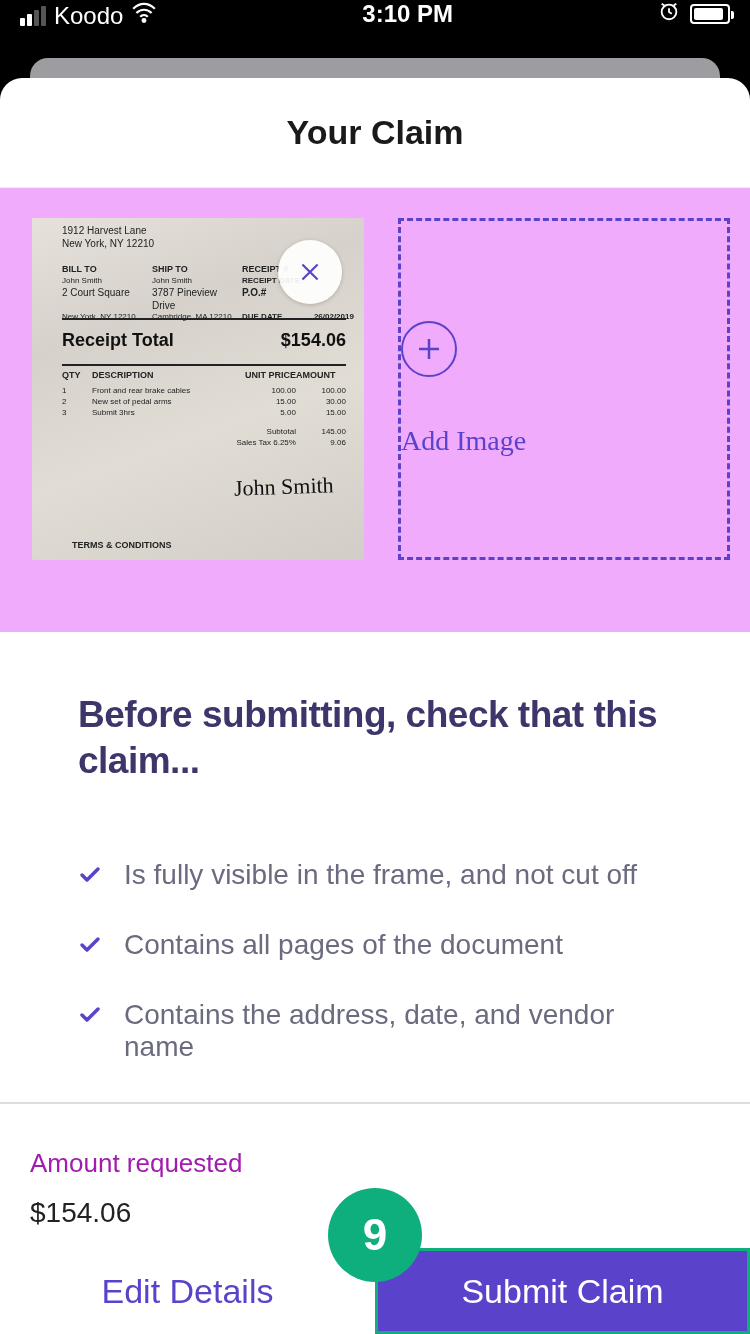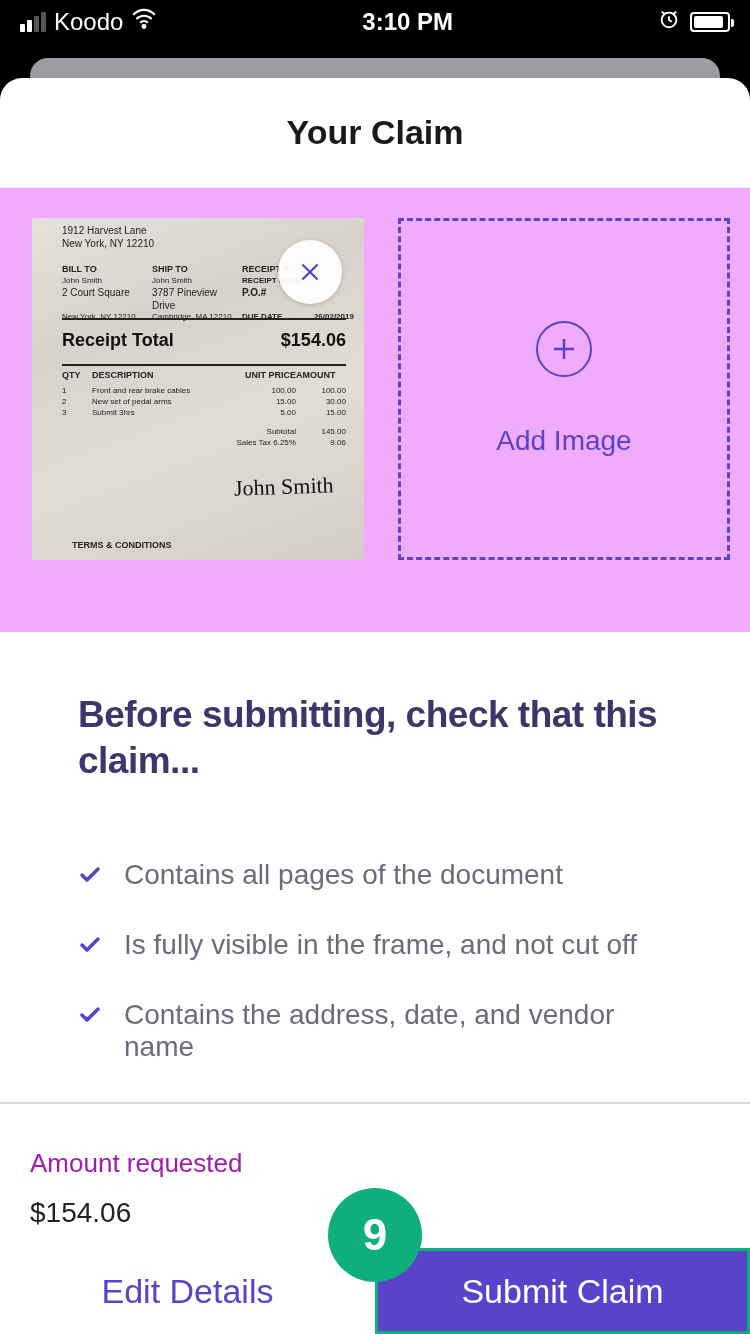--- a/index.html
+++ b/index.html
@@ -1,20 +1,20 @@
 <!DOCTYPE html>
 <html><head>
 <meta charset="utf-8">
 <style>
   * { box-sizing: border-box; margin: 0; padding: 0; }
   html, body { width: 750px; height: 1334px; font-family: -apple-system, Helvetica, Arial, sans-serif; background:#f2f2f5; overflow:hidden; }
   .screen { width:750px; height:1334px; position:relative; background:#000; }
 
   
-  .status-bar { height:44px; width:100%; background:#000; color:#fff; display:flex; align-items:center; justify-content:space-between; padding:0 20px; font-size:24px; font-weight:500; }
+  .status-bar { height:44px; width:100%; background:#000; color:#fff; display:flex; align-items:flex-start; justify-content:space-between; padding:0 20px; font-size:24px; font-weight:500; }
   .sb-left { display:flex; align-items:center; gap:8px; }
   .sb-right { display:flex; align-items:center; gap:10px; }
   .sb-signal { display:flex; align-items:flex-end; gap:2px; }
   .sb-signal span { width:5px; background:#fff; display:inline-block; border-radius:1px;}
   .sb-signal span:nth-child(1){height:8px;}
   .sb-signal span:nth-child(2){height:12px;}
   .sb-signal span:nth-child(3){height:16px; background:#555;}
   .sb-signal span:nth-child(4){height:20px; background:#555;}
   .sb-wifi svg { width:26px; height:26px; }
   .sb-battery { width:40px; height:20px; border:2px solid #fff; border-radius:4px; position:relative;}
@@ -39,21 +39,21 @@
   .thumb .hr2{position:absolute;top:146px;left:30px;right:18px;border-top:2px solid #222;}
   .thumb .hdr{position:absolute;top:152px;left:30px;right:18px;font-size:9px;font-weight:700;color:#222;display:flex;}
   .thumb .hdr span:nth-child(1){width:30px;} .thumb .hdr span:nth-child(2){flex:1;} .thumb .hdr span:nth-child(3){width:60px;text-align:right;} .thumb .hdr span:nth-child(4){width:50px;text-align:left;}
   .thumb .rows{position:absolute;top:168px;left:30px;right:18px;font-size:8px;color:#222;}
   .thumb .rows div{display:flex;margin-bottom:2px;}
   .thumb .rows div span:nth-child(1){width:30px;} .thumb .rows div span:nth-child(2){flex:1;} .thumb .rows div span:nth-child(3){width:60px;text-align:right;} .thumb .rows div span:nth-child(4){width:50px;text-align:right;}
   .thumb .sig{position:absolute;bottom:60px;right:30px;font-family:"Brush Script MT","Comic Sans MS",cursive;font-size:22px;color:#111;transform:rotate(-2deg);}
   .thumb .terms{position:absolute;bottom:10px;left:40px;font-size:9px;font-weight:700;color:#222;}
   .thumb .del { position:absolute; top:22px; right:22px; width:64px; height:64px; background:rgba(255,255,255,0.92); border-radius:50%; display:flex; align-items:center; justify-content:center; color:#5a42cb; font-size:32px; box-shadow:0 1px 4px rgba(0,0,0,0.2);}
 
-  .add-box { width:340px; height:342px; border:3px dashed #5a42cb; display:flex; flex-direction:column; align-items:center; justify-content:center; gap:48px; }
+  .add-box { width:340px; height:342px; border:3px dashed #5a42cb; display:flex; flex-direction:column; justify-content:center; gap:48px;font-family:Liberation Serif, serif; }
   .add-circle { width:56px; height:56px; border:2.5px solid #5a42cb; border-radius:50%; display:flex; align-items:center; justify-content:center; color:#5a42cb; }
   .add-label { color:#5a42cb; font-size:28px; }
 
   .body-section { padding: 60px 78px 40px 78px; background:#fff;}
   .heading { font-size:37px; line-height:1.25; font-weight:800; color:#3c366b; letter-spacing:-0.5px;}
   .checklist { margin-top:74px; display:flex; flex-direction:column; gap:38px; padding-left:0;}
   .check-item { display:flex; align-items:flex-start; gap:22px; font-size:28px; color:#6b6b80; }
   .check { flex:0 0 24px; margin-top:4px; color:#5a42cb; }
 
   .footer { position:absolute; bottom:0; left:0; right:0; background:#fff; border-top:2px solid #ddd; padding:44px 30px 0 30px; height:232px;}
@@ -204,27 +204,27 @@
       </div>
     </div>
 
     <div class="body-section">
       <div class="heading">Before submitting, check that this claim...</div>
       <div class="checklist">
         <div class="check-item">
           <svg class="check" width="24" height="24" viewBox="0 0 24 24" stroke="#5a42cb" stroke-width="3.5" fill="none" stroke-linecap="round" stroke-linejoin="round">
               <path d="M4 12l5 5L20 6"></path>
             </svg>
+          <span>Is fully visible in the frame, and not cut off</span>
+        </div>
+        <div class="check-item">
+          <svg class="check" width="24" height="24" viewBox="0 0 24 24" stroke="#5a42cb" stroke-width="3.5" fill="none" stroke-linecap="round" stroke-linejoin="round">
+              <path d="M4 12l5 5L20 6"></path>
+            </svg>
           <span>Contains all pages of the document</span>
-        </div>
-        <div class="check-item">
-          <svg class="check" width="24" height="24" viewBox="0 0 24 24" stroke="#5a42cb" stroke-width="3.5" fill="none" stroke-linecap="round" stroke-linejoin="round">
-              <path d="M4 12l5 5L20 6"></path>
-            </svg>
-          <span>Is fully visible in the frame, and not cut off</span>
         </div>
         <div class="check-item">
           <svg class="check" width="24" height="24" viewBox="0 0 24 24" stroke="#5a42cb" stroke-width="3.5" fill="none" stroke-linecap="round" stroke-linejoin="round">
               <path d="M4 12l5 5L20 6"></path>
             </svg>
           <span>Contains the address, date, and vendor name</span>
         </div>
         <div class="check-item">
           <svg class="check" width="24" height="24" viewBox="0 0 24 24" stroke="#5a42cb" stroke-width="3.5" fill="none" stroke-linecap="round" stroke-linejoin="round">
               <path d="M4 12l5 5L20 6"></path>

